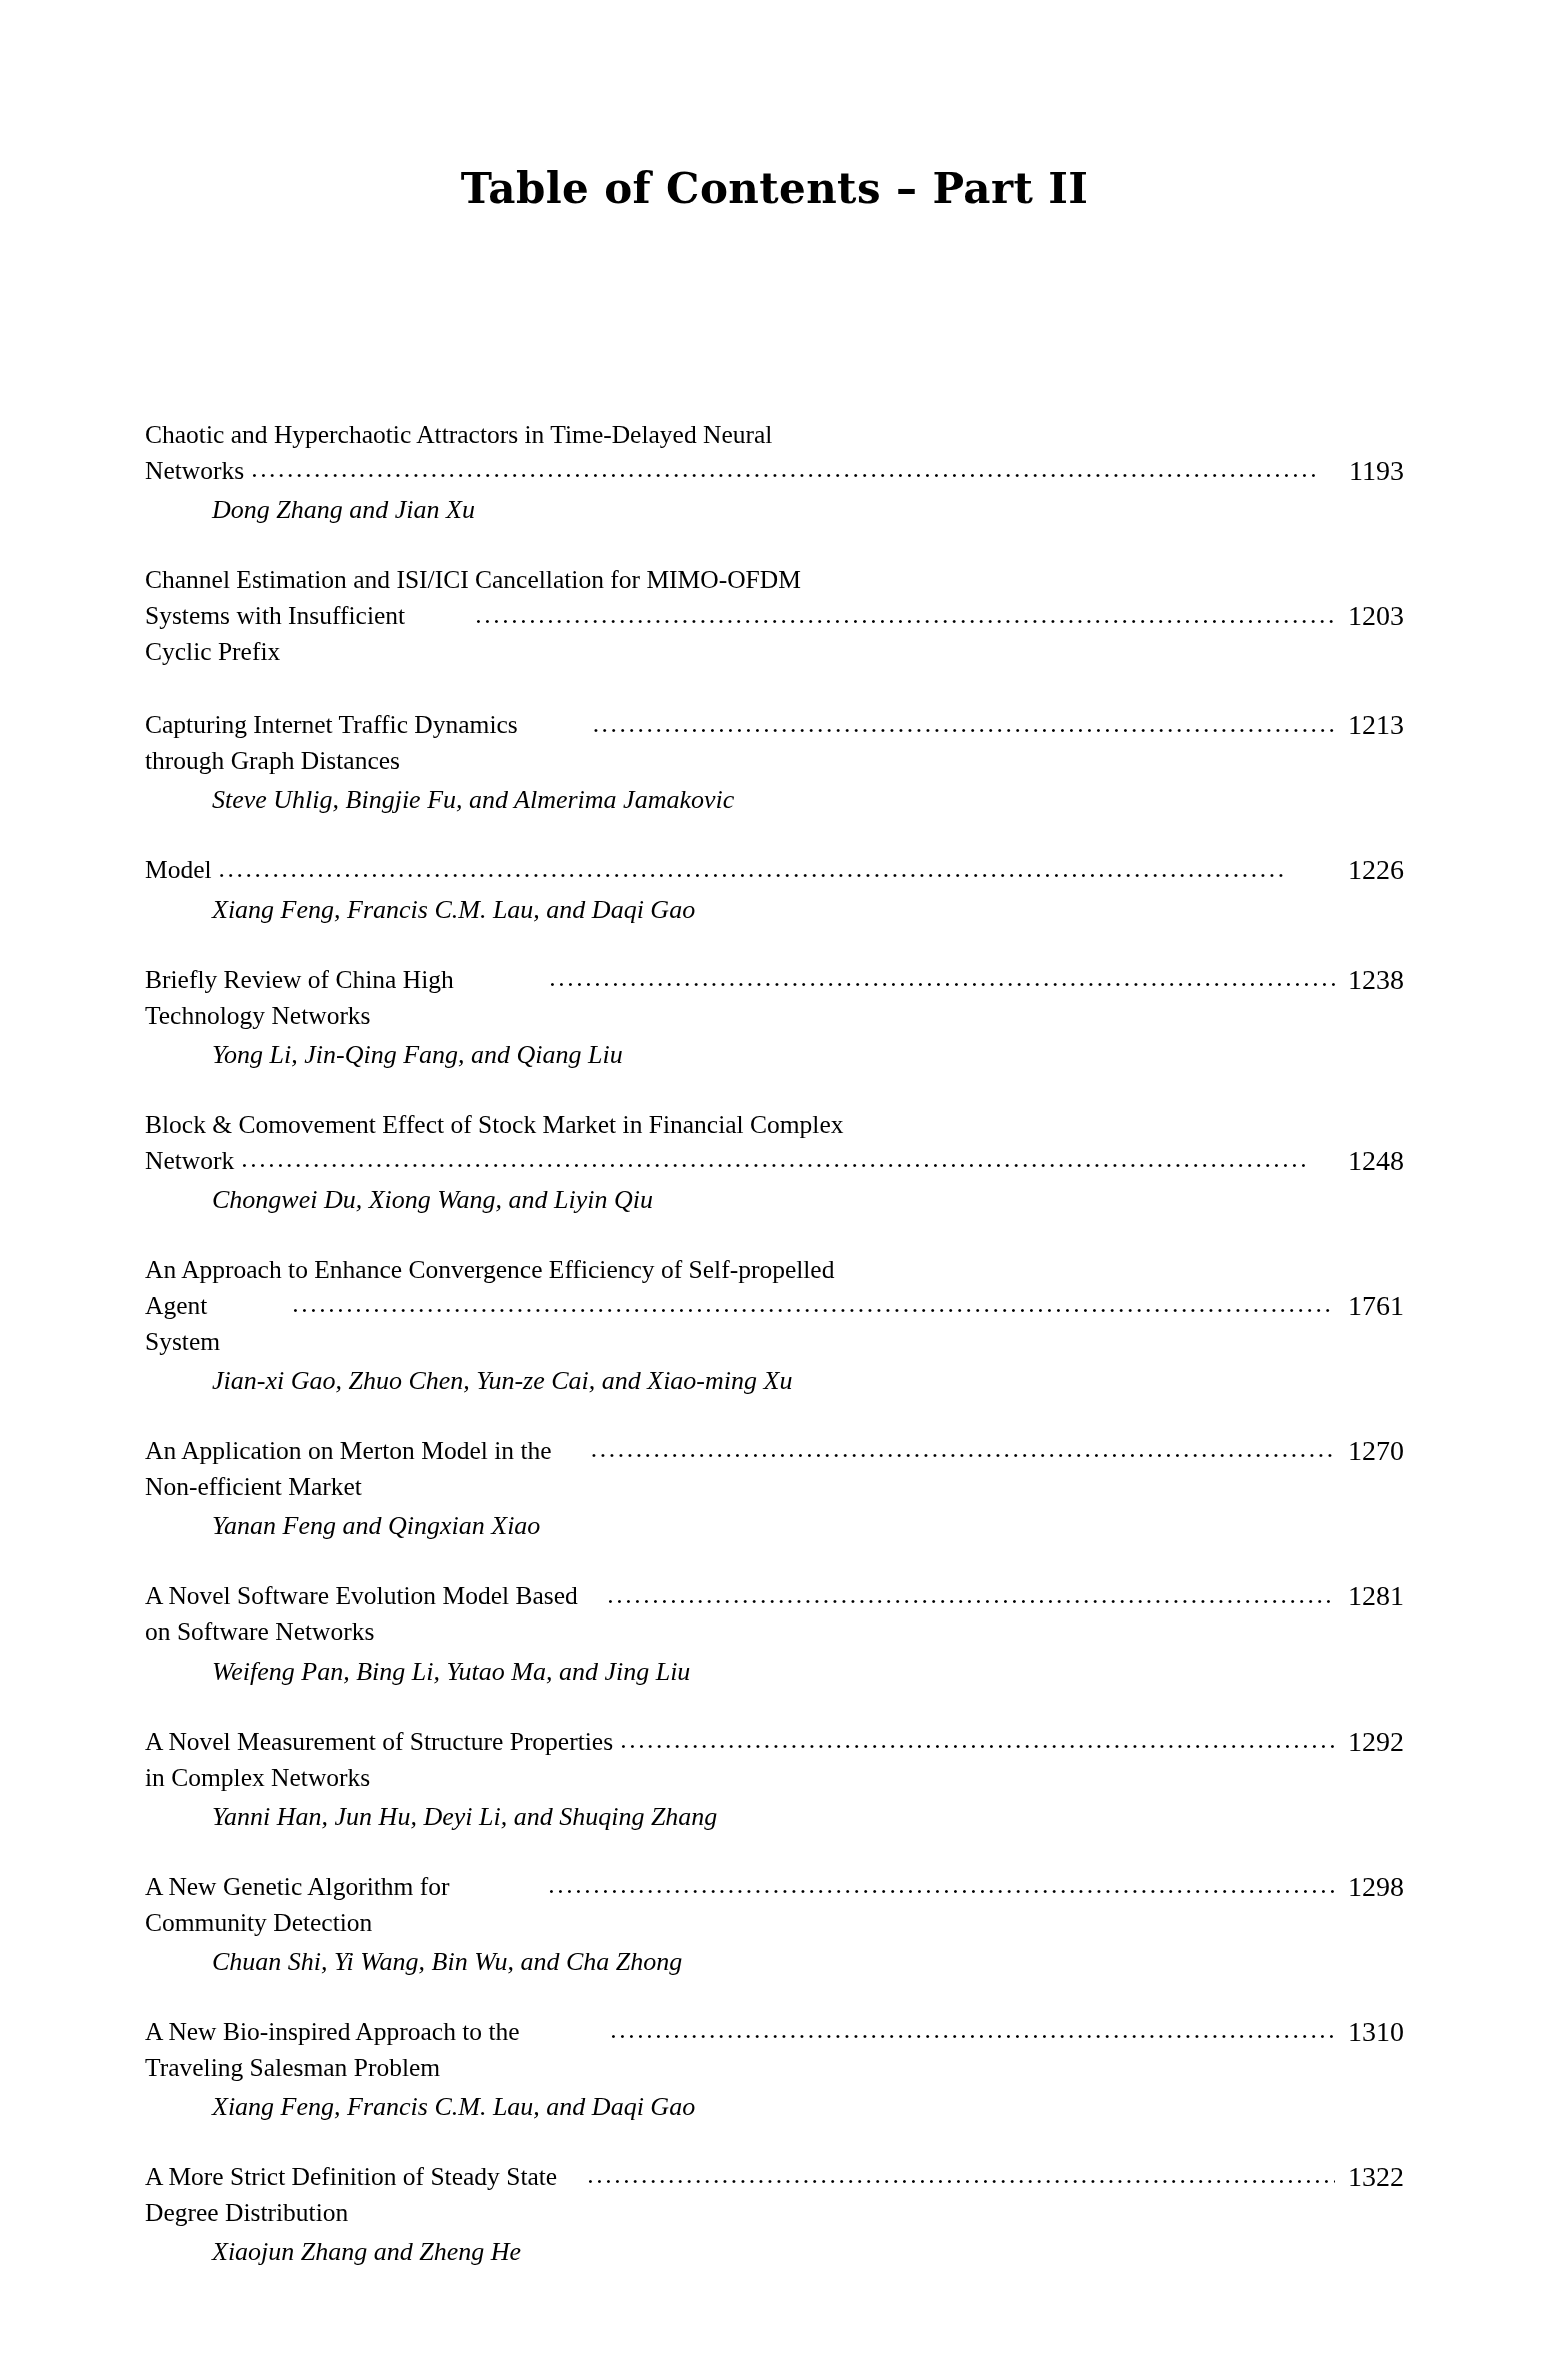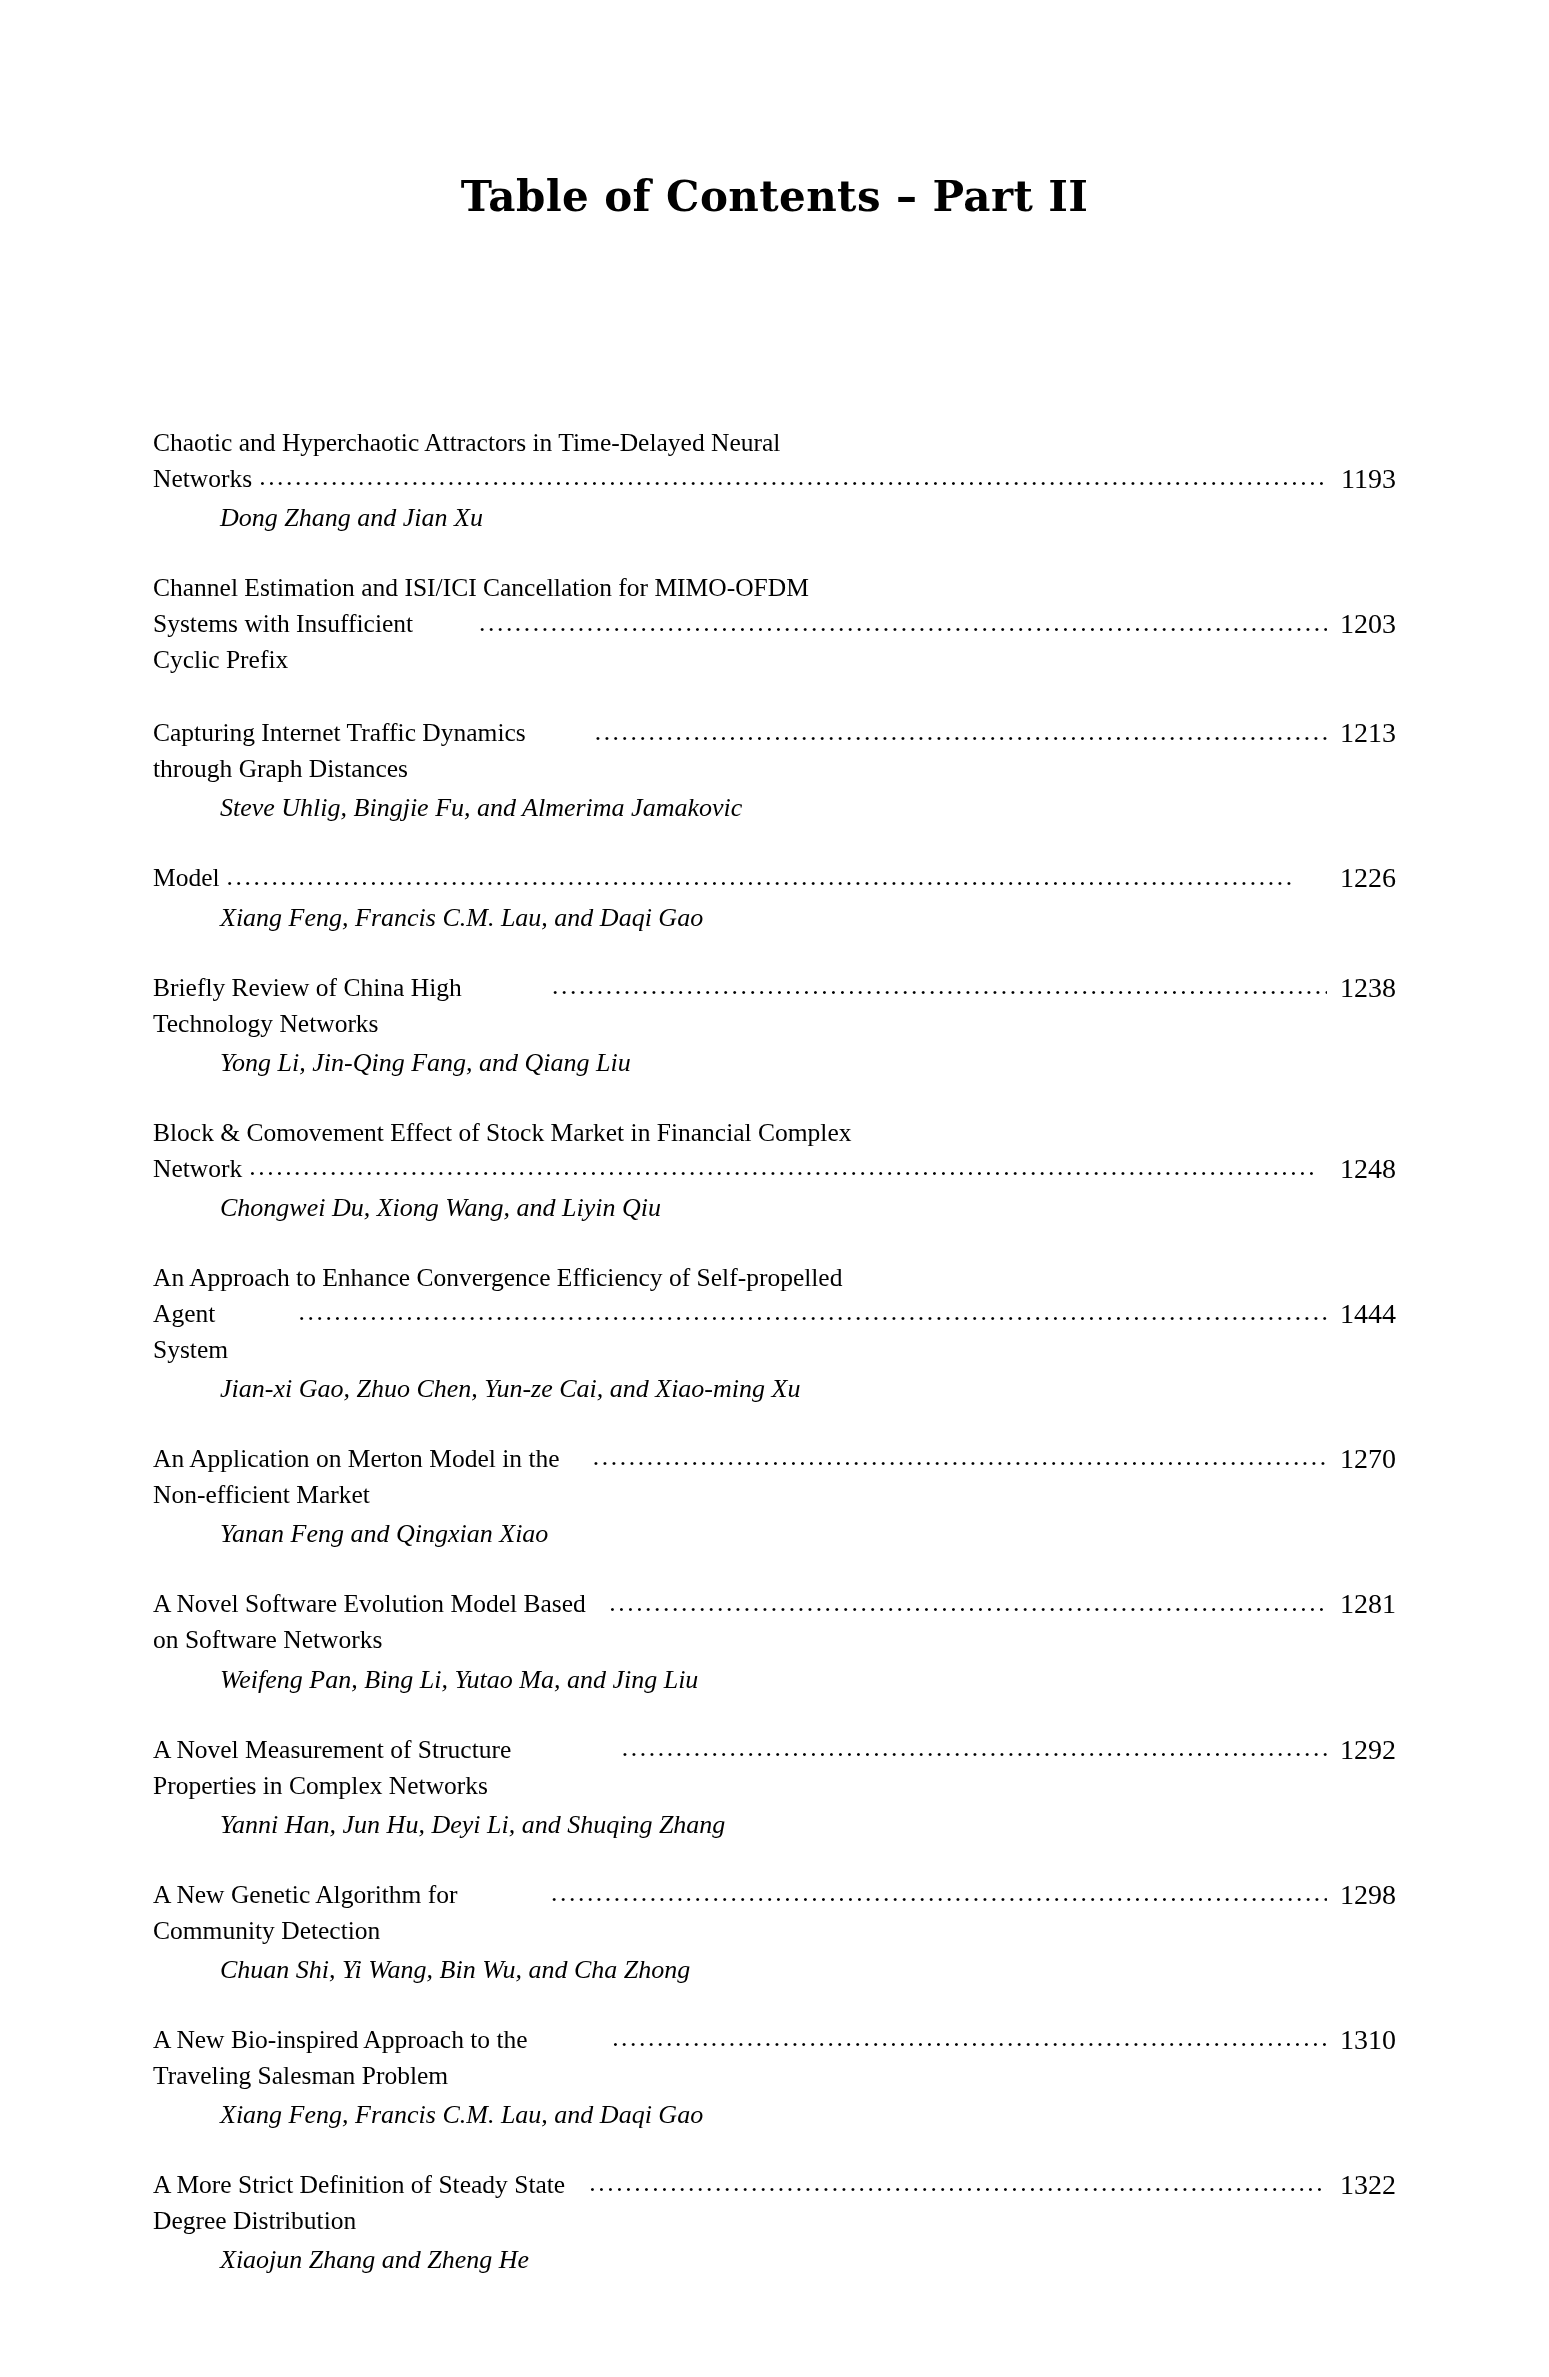--- a/index.html
+++ b/index.html
@@ -13,21 +13,21 @@
     font-family: "Liberation Serif", serif;
     color: #000000;
     position: relative;
   }
   .page {
     position: absolute;
     left: 0; top: 0;
     width: 1549px;
     height: 2377px;
     box-sizing: border-box;
-    padding: 8px;
+    padding: 0;
     overflow: hidden;
   }
   .page-title {
     text-align: center;
     font-size: 42px;
     font-weight: bold;
     letter-spacing: 0.4px;
     margin-top: 164px;
     margin-bottom: 0;
     font-family: "DejaVu Serif", serif;
@@ -153,21 +153,21 @@
         <div class="authors">Chongwei Du, Xiong Wang, and Liyin Qiu</div>
       </div>
       <div class="entry">
         <div class="entry-title-block">
           <div class="title-line">
             <span class="title-text">An Approach to Enhance Convergence Efficiency of Self-propelled</span>
           </div>
           <div class="title-line">
             <span class="title-text">Agent System</span>
             <span class="leader">.......................................................................................................................</span>
-            <span class="page-num">1444</span>
+            <span class="page-num">1761</span>
           </div>
         </div>
         <div class="authors">Jian-xi Gao, Zhuo Chen, Yun-ze Cai, and Xiao-ming Xu</div>
       </div>
       <div class="entry">
         <div class="entry-title-block">
           <div class="title-line">
             <span class="title-text">An Application on Merton Model in the Non-efficient Market</span>
             <span class="leader">.......................................................................................................................</span>
             <span class="page-num">1270</span>

